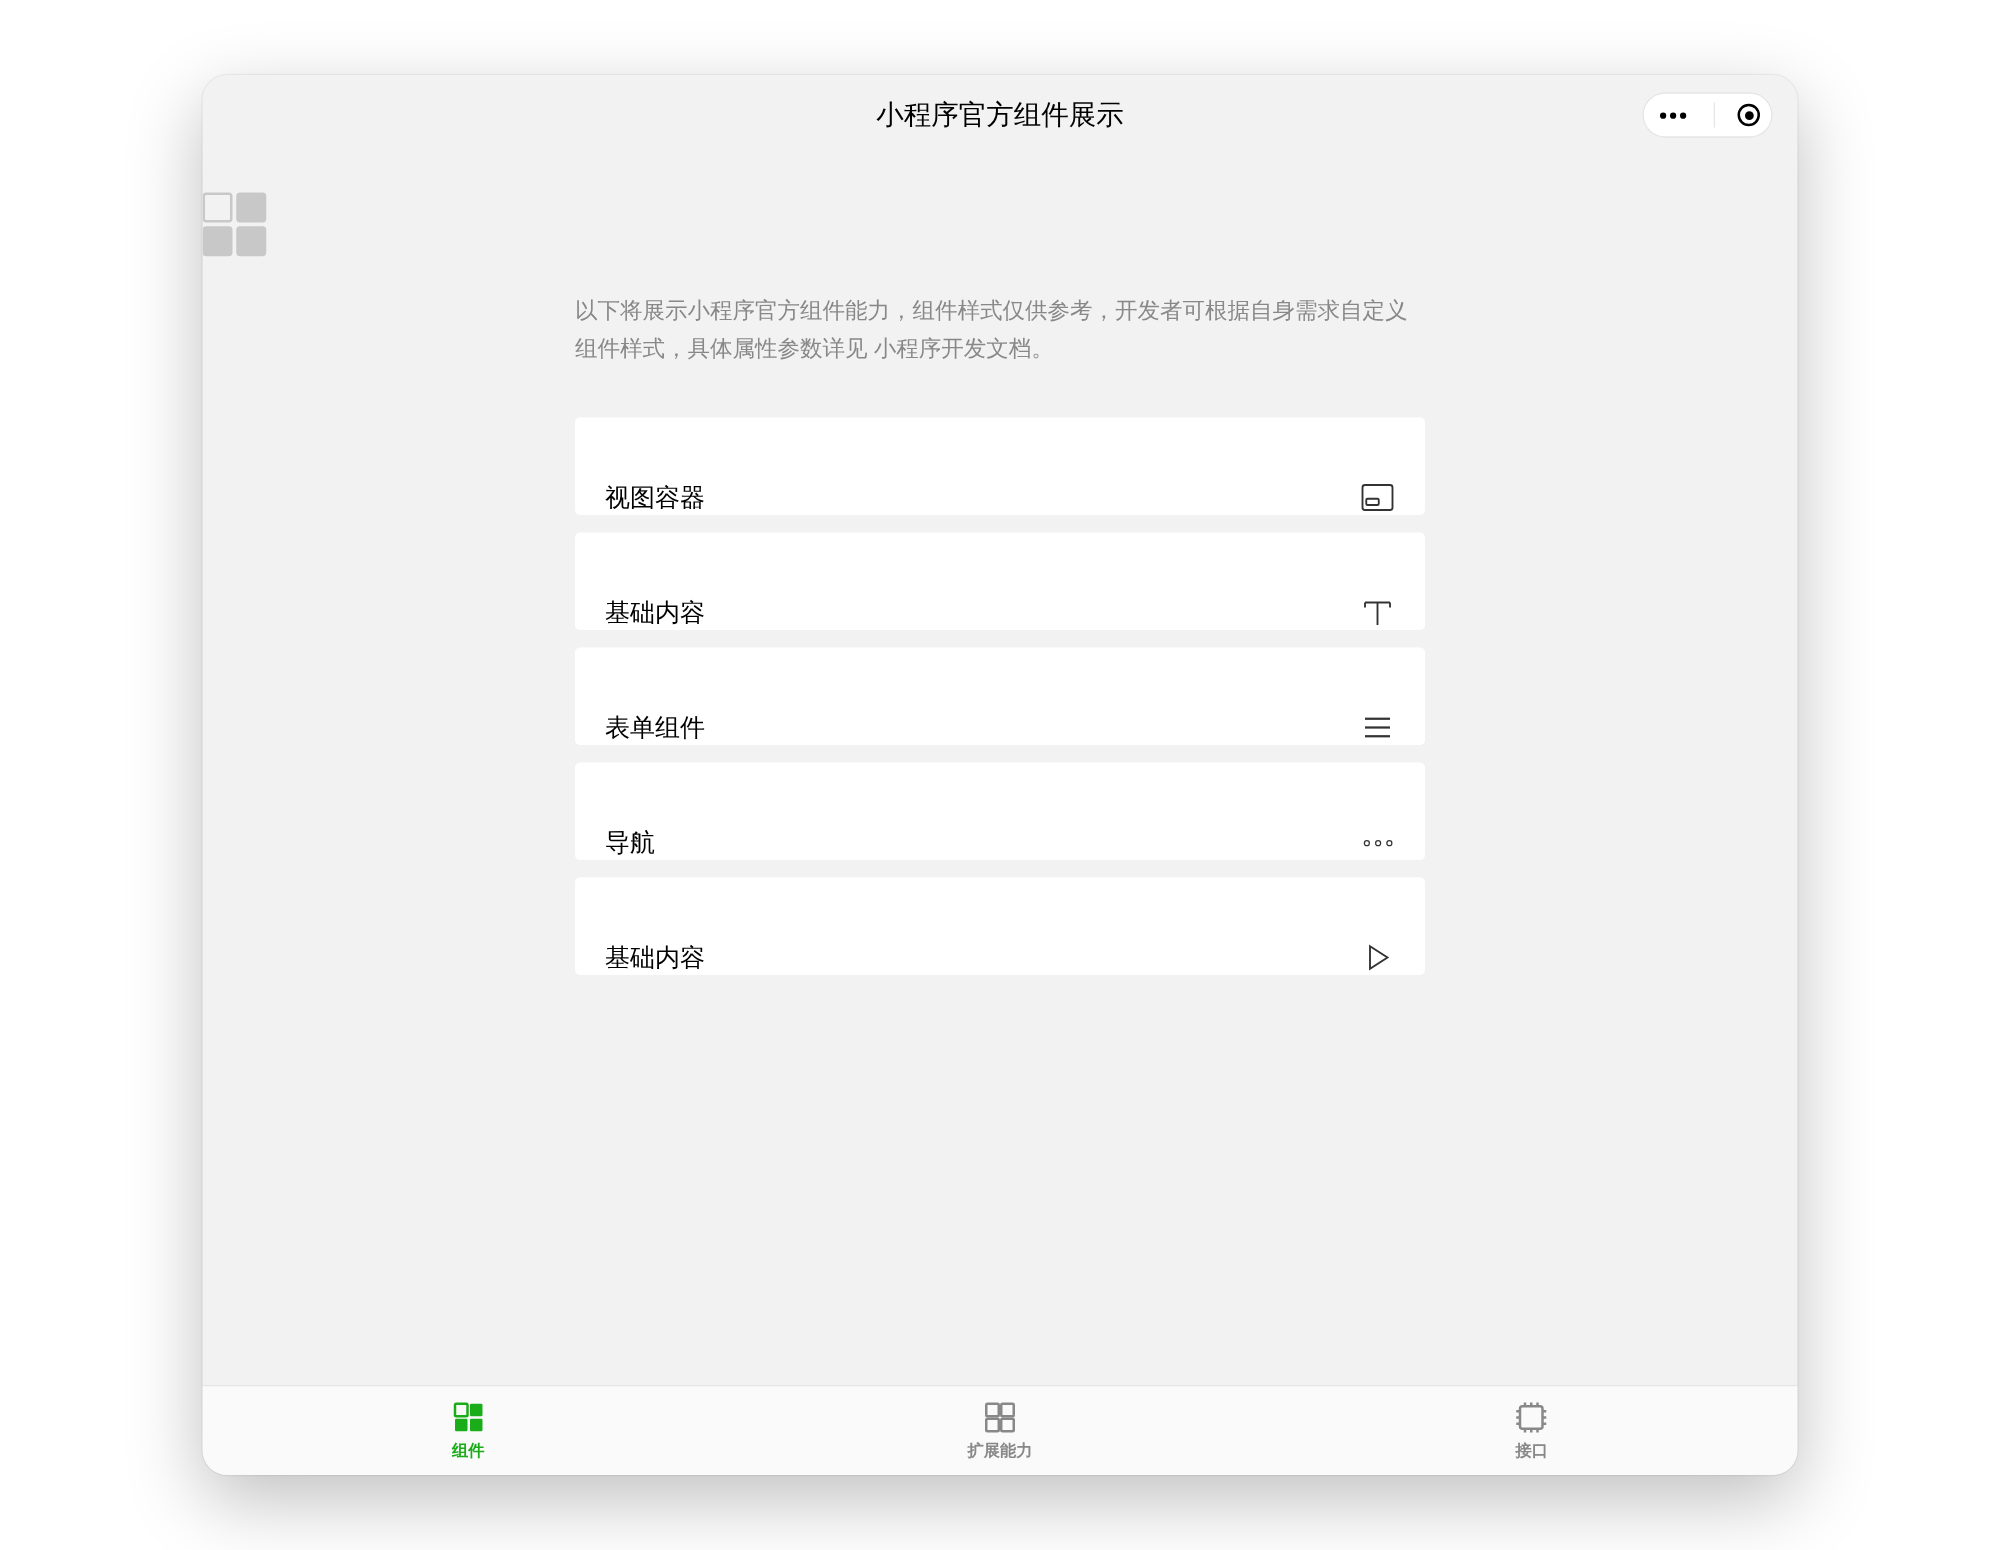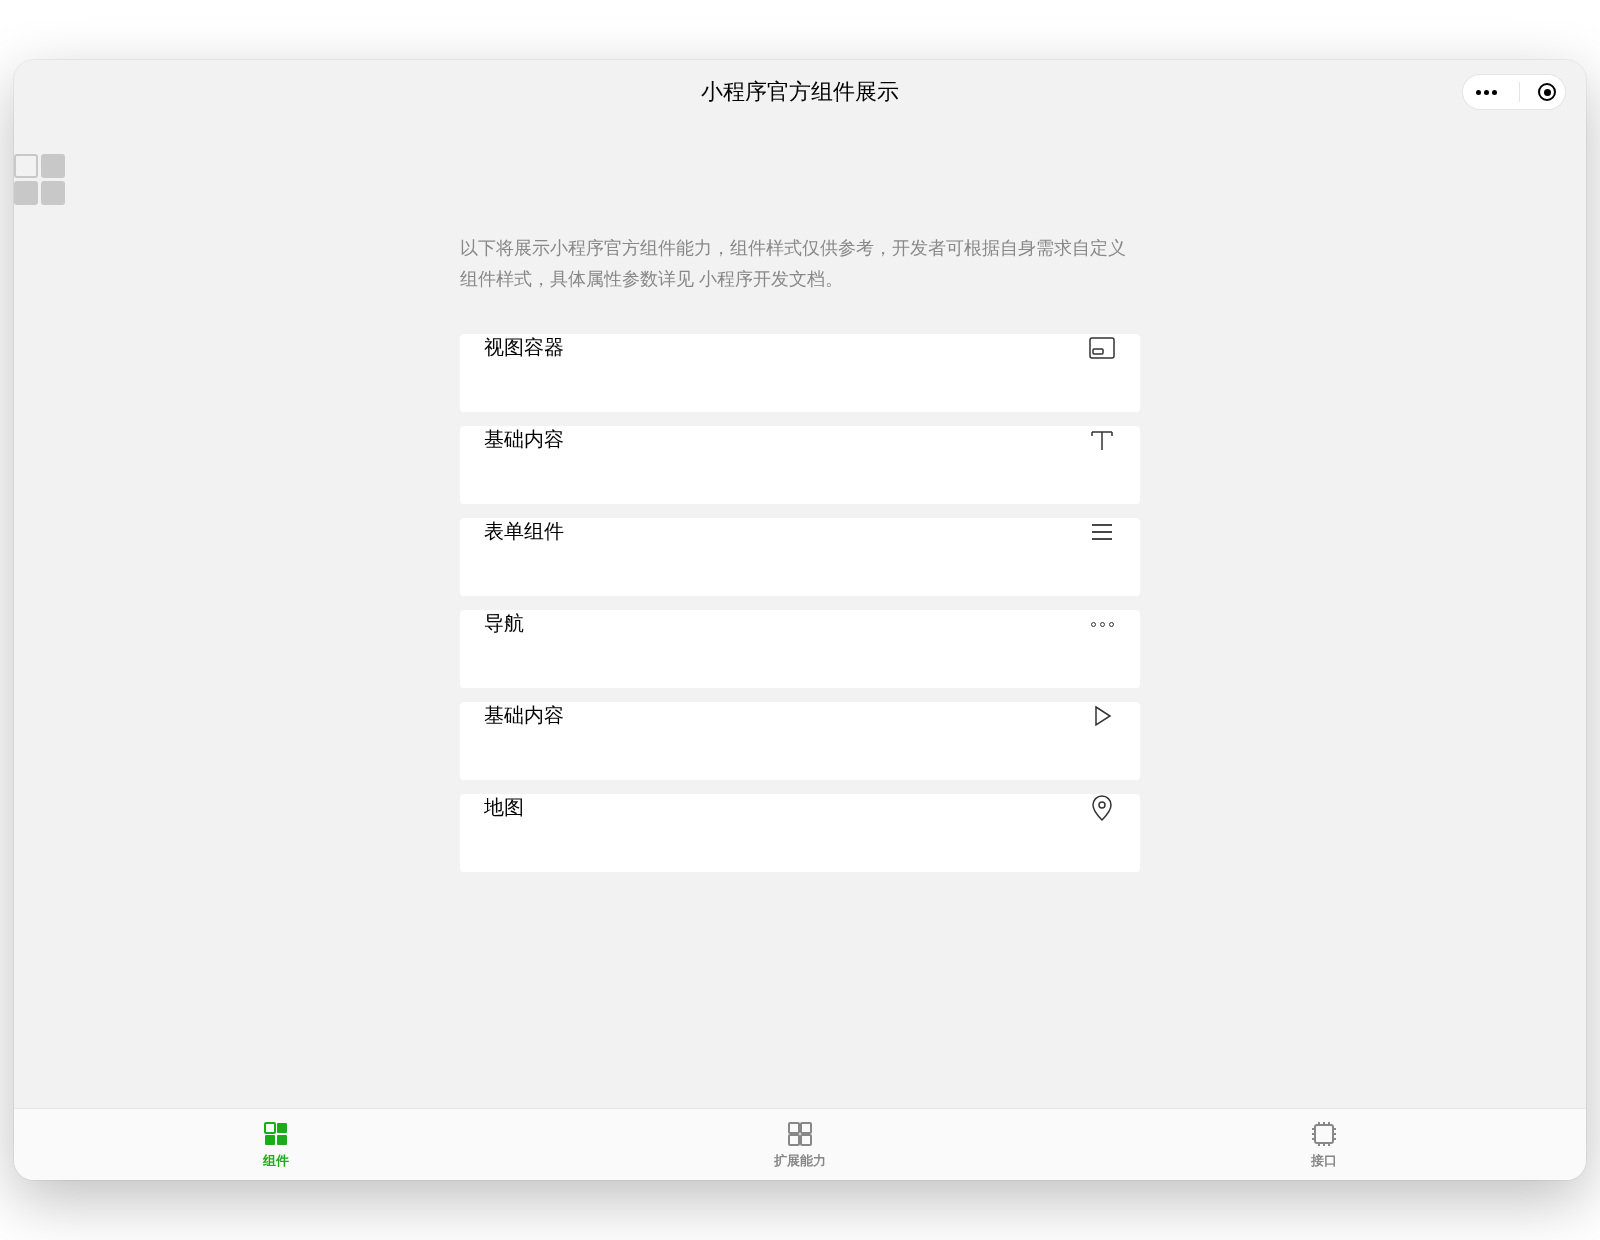--- a/index.html
+++ b/index.html
@@ -10,21 +10,21 @@
     body {
       font-family: -apple-system, BlinkMacSystemFont, "PingFang SC", "Helvetica Neue", sans-serif;
       background: #fff;
       width: 1600px;
       height: 1240px;
       display: flex;
       align-items: center;
       justify-content: center;
     }
     .window {
-      width: 1572px;
+      width: 1276px;
       height: 1120px;
       background: #f2f2f2;
       border-radius: 20px;
       box-shadow: 0 20px 60px rgba(0,0,0,0.25), 0 0 0 1px rgba(0,0,0,0.05);
       display: flex;
       flex-direction: column;
       overflow: hidden;
       position: relative;
     }
     .header {
@@ -126,21 +126,21 @@
     .list {
       width: 680px;
       margin: 0 auto;
     }
     .list-item {
       background: #fff;
       border-radius: 4px;
       height: 78px;
       margin-bottom: 14px;
       display: flex;
-      align-items: flex-start;
+      align-items: flex-end;
       justify-content: space-between;
       padding: 0 24px;
       cursor: pointer;
     }
     .list-item-label {
       font-size: 20px;
       color: #000;
     }
     .list-item-icon {
       width: 28px;
@@ -274,29 +274,20 @@
 
       <div class="list-item">
         <div class="list-item-label">基础内容</div>
         <div class="list-item-icon">
           <svg viewBox="0 0 28 28" fill="none" stroke="currentColor" stroke-width="1.5">
             <path d="M8 5 L22 14 L8 23 Z"></path>
           </svg>
         </div>
       </div>
 
-      <div class="list-item">
-        <div class="list-item-label">地图</div>
-        <div class="list-item-icon">
-          <svg viewBox="0 0 28 28" fill="none" stroke="currentColor" stroke-width="1.5">
-            <path d="M14 2 C9 2 5 6 5 11 C5 17 14 26 14 26 C14 26 23 17 23 11 C23 6 19 2 14 2 Z"></path>
-            <circle cx="14" cy="11" r="3"></circle>
-          </svg>
-        </div>
-      </div>
 
 
     </div>
   </div>
 
   <div class="tabbar">
     <div class="tab active">
       <div class="tab-icon">
         <svg viewBox="0 0 30 30" fill="none">
           <rect x="4" y="4" width="10" height="10" stroke="currentColor" stroke-width="2" rx="1"></rect>

